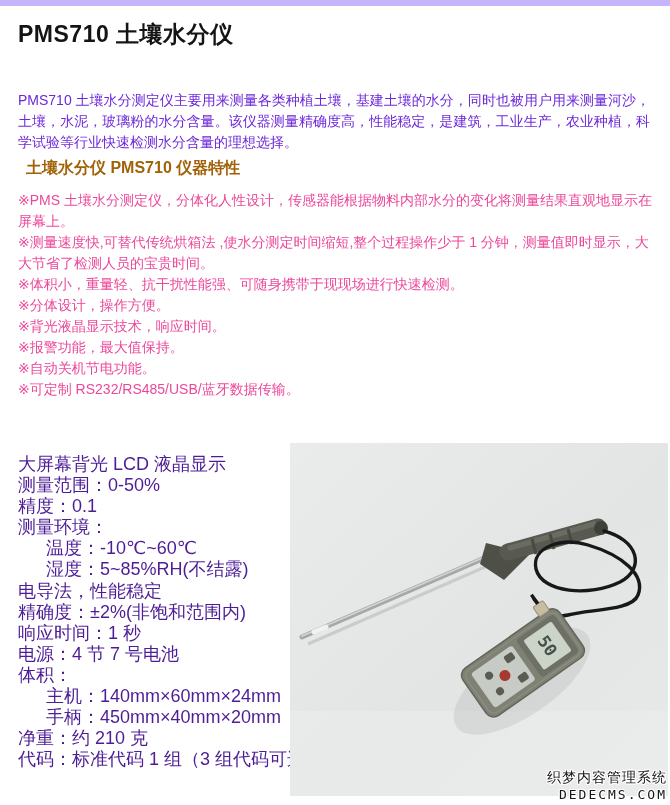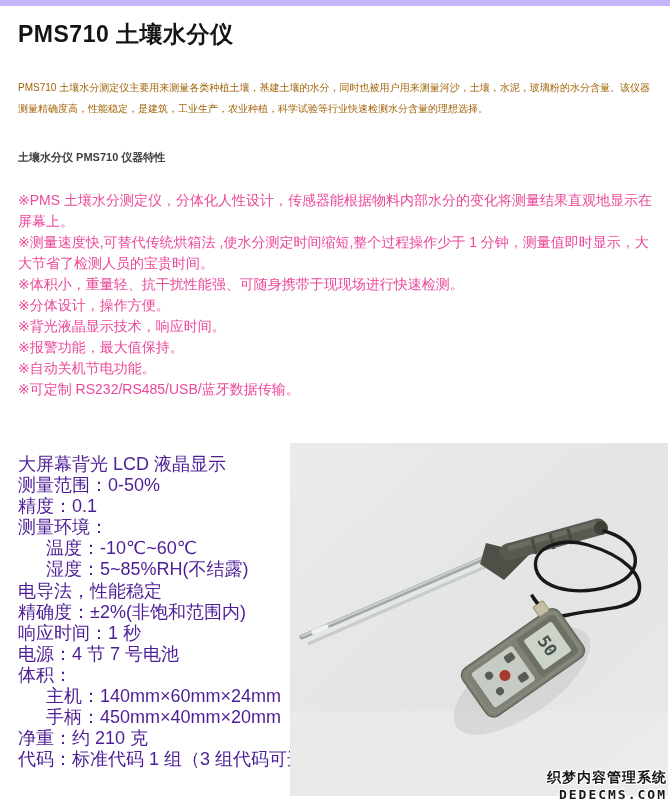--- a/index.html
+++ b/index.html
@@ -7,44 +7,44 @@
     position:relative; width:670px; height:805px; overflow:hidden;
     background:#ffffff; border-top:6px solid #c4b5fd;
     font-family:"Liberation Sans","DejaVu Sans",sans-serif;
     -webkit-font-smoothing:antialiased;
   }
   .page-title {
     position:absolute; left:18px; top:13px; margin:0;
     font-size:23px; font-weight:bold; color:#141414; letter-spacing:0.5px;
   }
   .intro {
-    position:absolute; left:18px; top:61px; width:632px;
-    font-size:10px; line-height:21px; color:#a16207; text-align:justify;
+    position:absolute; left:18px; top:70px; width:632px;
+    font-size:14px; line-height:21px; color:#6d28d9; text-align:justify;
   }
   .sec-heading {
-    position:absolute; left:18px; margin:0;
-    font-size:11px; font-weight:bold; color:#404040;
+    position:absolute; left:18px; margin:8px;
+    font-size:16px; font-weight:bold; color:#a16207;
   }
   .features-heading { top:144px; }
   .specs-heading { top:427px; }
   .features {
     position:absolute; left:18px; top:184px; width:634px;
     font-size:14px; line-height:21px; color:#ec4899;
   }
   .specs {
     position:absolute; left:18px; top:448px; width:272px;
     font-size:18px; line-height:21.1px; color:#4c1d95; white-space:nowrap;
   }
   .spec-line.indent { padding-left:28px; }
   .photo {
     position:absolute; left:290px; top:437px; width:378px; height:353px;
   }
   .watermark {
     position:absolute; right:3px; top:763px; text-align:right; line-height:1.25;
-    font-family:"DejaVu Sans Mono","Liberation Mono",monospace; font-weight:bold;
+    font-family:"DejaVu Sans Mono","Liberation Mono",monospace; font-weight:normal;
     color:#161616;
     text-shadow:-1px -1px 0 #fff, 1px -1px 0 #fff, -1px 1px 0 #fff, 1px 1px 0 #fff,
                  0 -1px 0 #fff, 0 1px 0 #fff, -1px 0 0 #fff, 1px 0 0 #fff;
   }
   .watermark .l1 { font-size:14px; letter-spacing:1px; }
   .watermark .l2 { font-size:13px; letter-spacing:2px; }
 </style>
 </head>
 <body>
 

